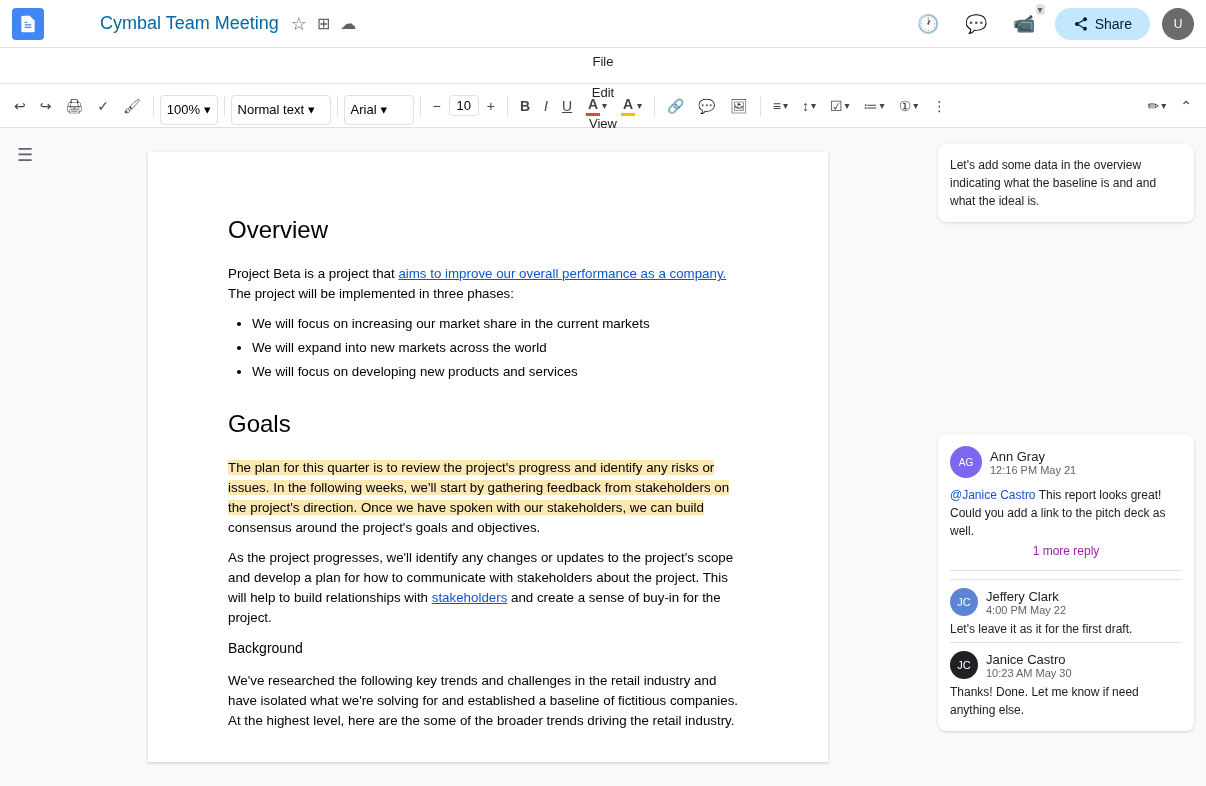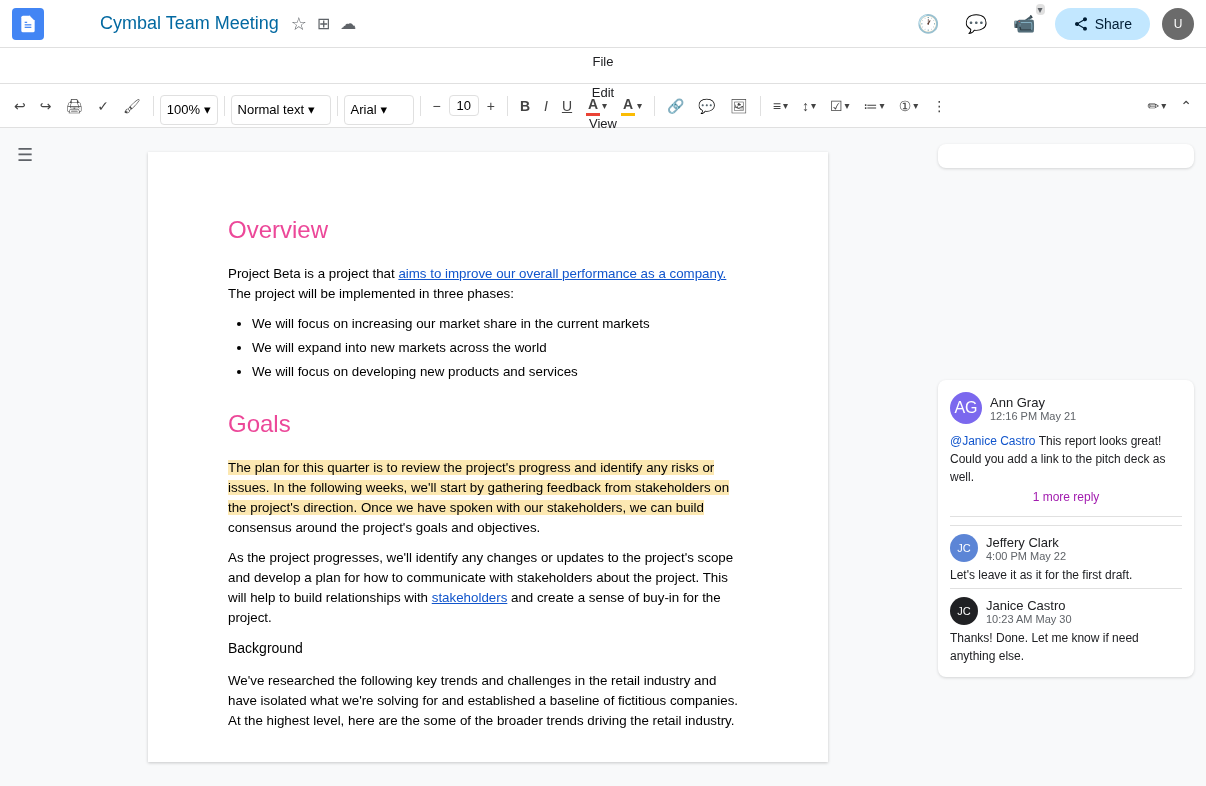--- a/index.html
+++ b/index.html
@@ -137,21 +137,21 @@
       box-shadow: 0 1px 3px rgba(0,0,0,0.2);
       padding: 60px 80px;
       font-family: Arial, sans-serif;
       font-size: 10pt;
       line-height: 1.5;
       color: #000;
     }
     .doc-page h1 {
       font-size: 24px;
       font-weight: 400;
-      color: #ec4899;
+      color: #000000;
       margin-bottom: 16px;
       font-family: Arial, sans-serif;
     }
     .doc-page h2 {
       font-size: 22px;
       font-weight: 400;
       color: #000;
       margin-bottom: 12px;
       margin-top: 8px;
       font-family: Arial, sans-serif;
@@ -374,25 +374,26 @@
       <p>
         We've researched the following key trends and challenges in the retail industry and have isolated what we're solving for and established a baseline of fictitious companies. At the highest level, here are the some of the broader trends driving the retail industry.
       </p>
 
     </div>
   </div>
 
   <div class="comments-panel">
 
     <div class="comment-card">
+      <p class="comment-text">Let's add some data in the overview indicating what the baseline is and and what the ideal is.</p>
     </div>
 
     <div class="comment-card" style="margin-top: 200px;">
       <div class="comment-header">
-        <div class="comment-avatar" style="background: #7b68ee; font-size:16px;">
+        <div class="comment-avatar" style="background: #7b68ee; font-size:10px;">
           AG
         </div>
         <div class="comment-meta">
           <span class="comment-name">Ann Gray</span>
           <span class="comment-time">12:16 PM May 21</span>
         </div>
       </div>
       <p class="comment-text">
         <span class="mention">@Janice Castro</span> This report looks great! Could you add a link to the pitch deck as well.
       </p>

